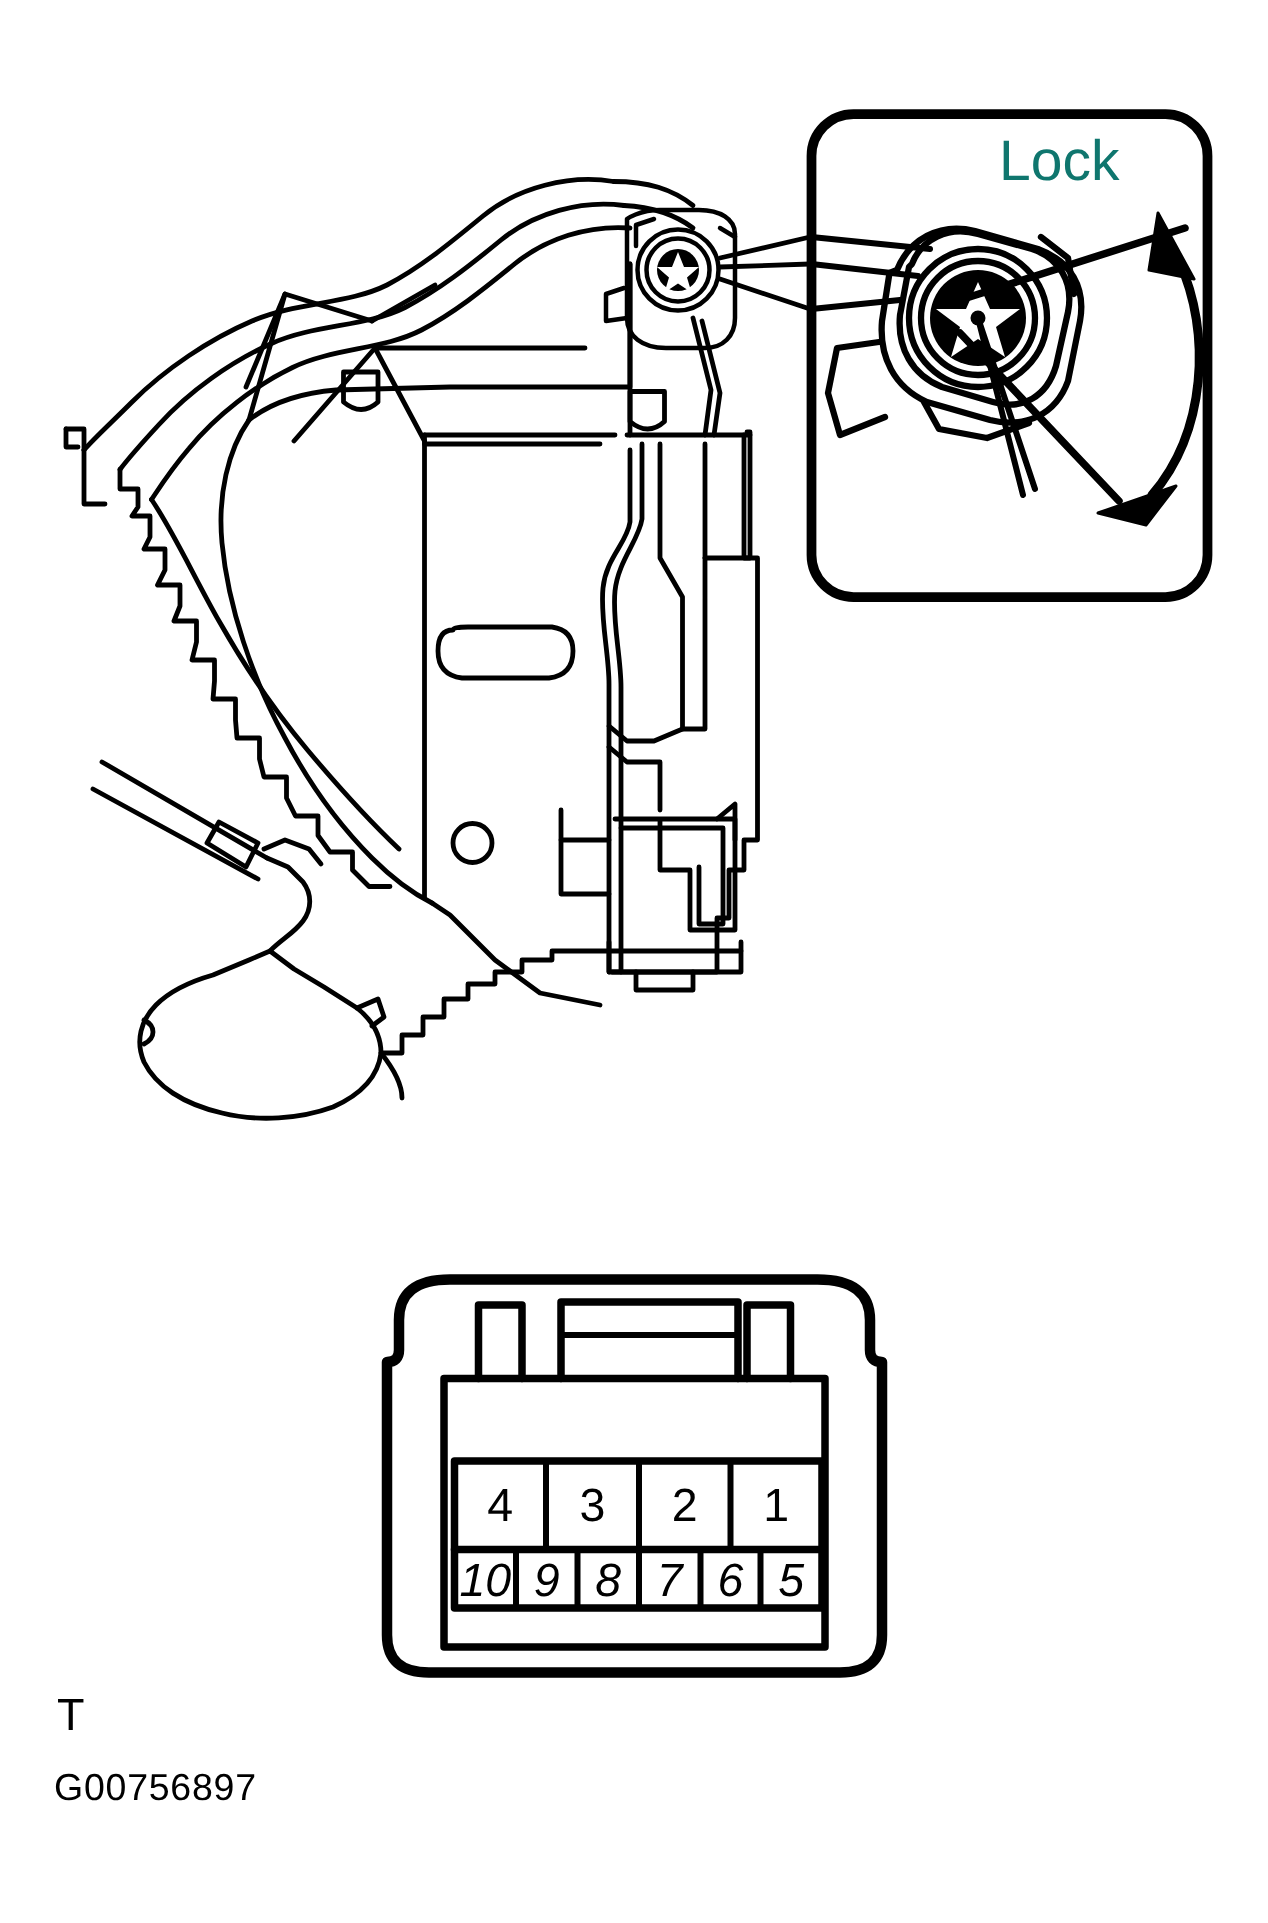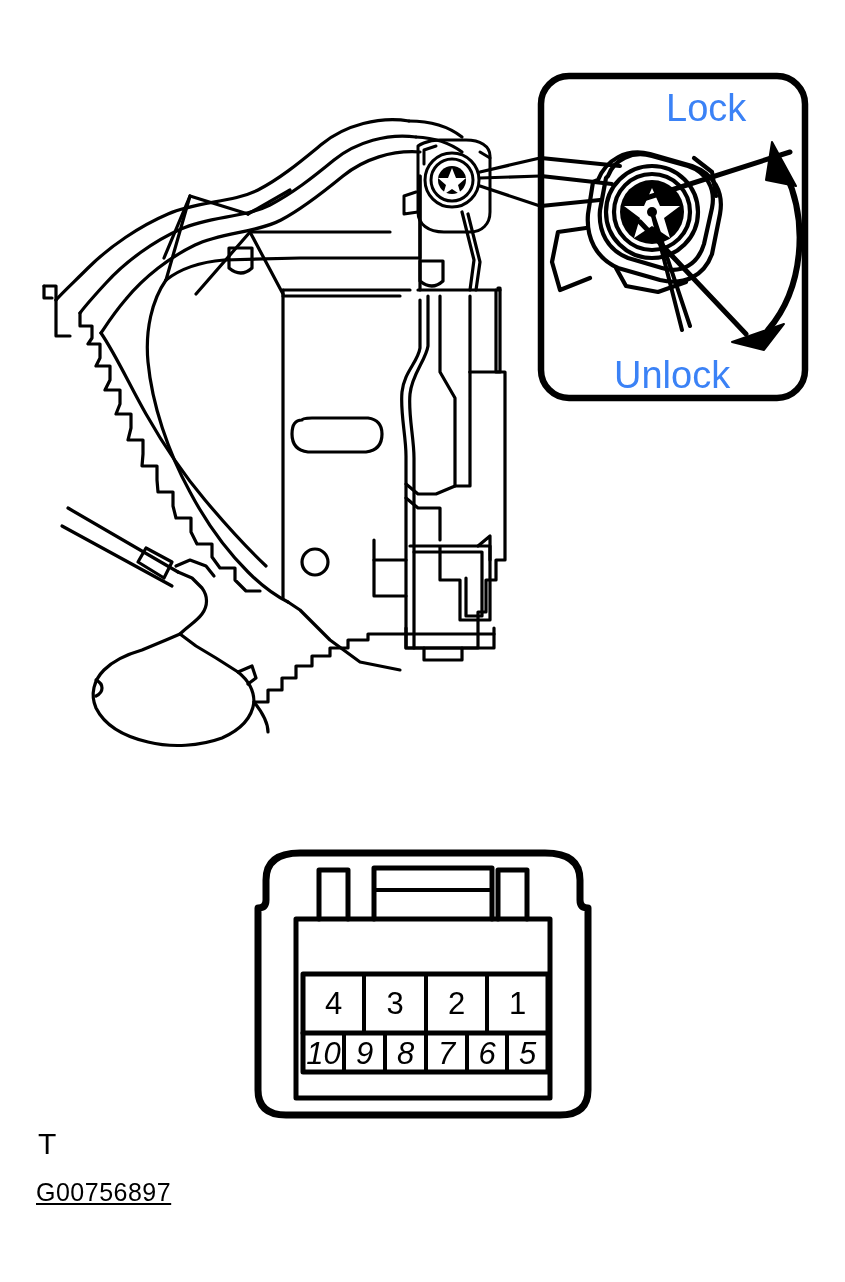--- a/index.html
+++ b/index.html
@@ -40,29 +40,28 @@
     font-size: 30px;
     line-height: 32px;
     letter-spacing: 0px;
   }
   #caption-code {
     left: 36px;
     top: 1178px;
     font-size: 25px;
     line-height: 28px;
     letter-spacing: 0.5px;
-    text-decoration: underline;
   }
   .detail-label {
     position: absolute;
     white-space: pre;
     font-family: "Liberation Sans", sans-serif;
     font-size: 38px;
     line-height: 40px;
-    color: #3b82f6;
+    color: #0f766e;
   }
   #detail-label-lock { left: 666px; top: 88px; }
   #detail-label-unlock { left: 614px; top: 355px; }
   .pin-num {
     position: absolute;
     text-align: center;
     font-family: "Liberation Sans", sans-serif;
     color: #000;
     white-space: pre;
   }
@@ -282,21 +281,20 @@
       <path d="M 640 222 L 746 334" stroke-width="5"></path>
 
       <path d="M 786 174 C 808 222, 804 288, 768 330" stroke-width="6"></path>
       <path d="M 772 142 L 796 186 L 766 180 Z" fill="#000000" stroke="#000000" stroke-width="2"></path>
       <path d="M 732 342 L 784 324 L 764 350 Z" fill="#000000" stroke="#000000" stroke-width="2"></path>
     </g>
   </svg>
 
   <div class="detail-label" id="detail-label-lock">Lock</div>
 
-  <div class="detail-label" id="detail-label-unlock">Unlock</div>
 
   <svg class="layer" viewBox="0 0 845 1282" width="845" height="1282" xmlns="http://www.w3.org/2000/svg">
     <g fill="none" stroke="#000000" stroke-linecap="round" stroke-linejoin="round">
 
       <path d="M 300 853 L 545 853 Q 580 853, 580 880 L 580 900
                Q 580 908, 588 908 L 588 1090
                Q 588 1115, 560 1115 L 286 1115
                Q 258 1115, 258 1090 L 258 908
                Q 266 908, 266 900 L 266 880
                Q 266 853, 300 853 Z" stroke-width="7"></path>

